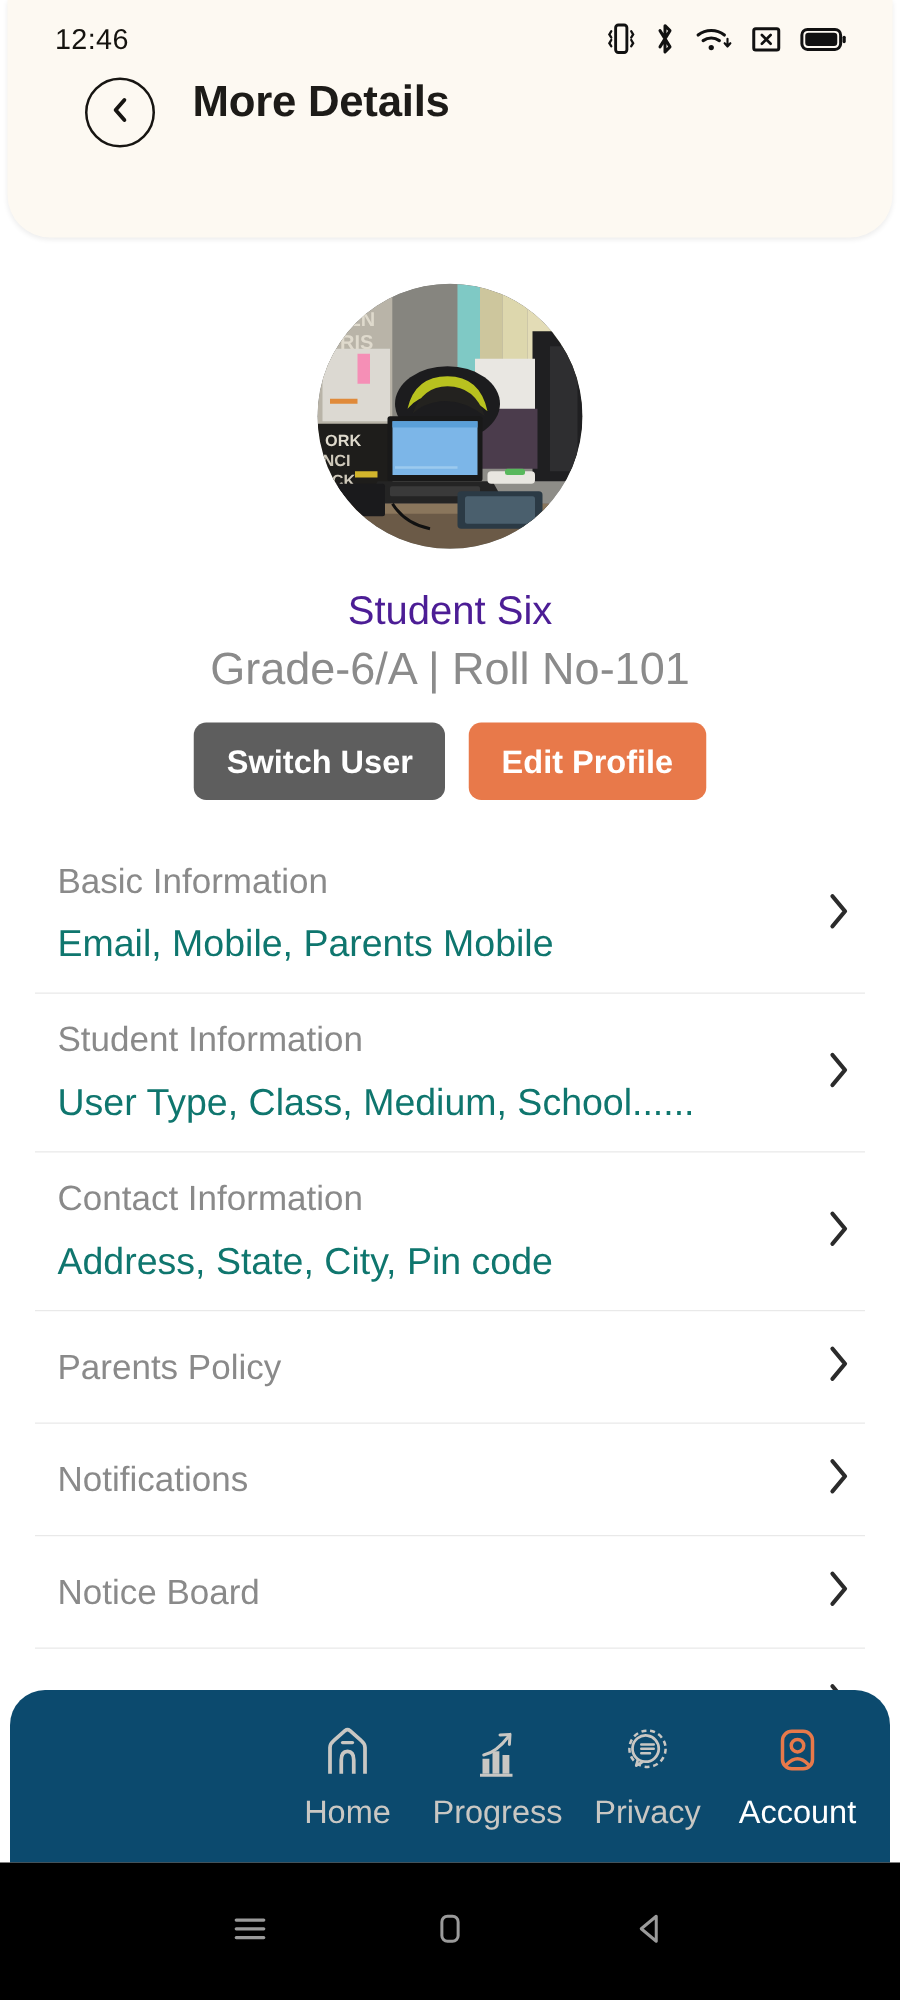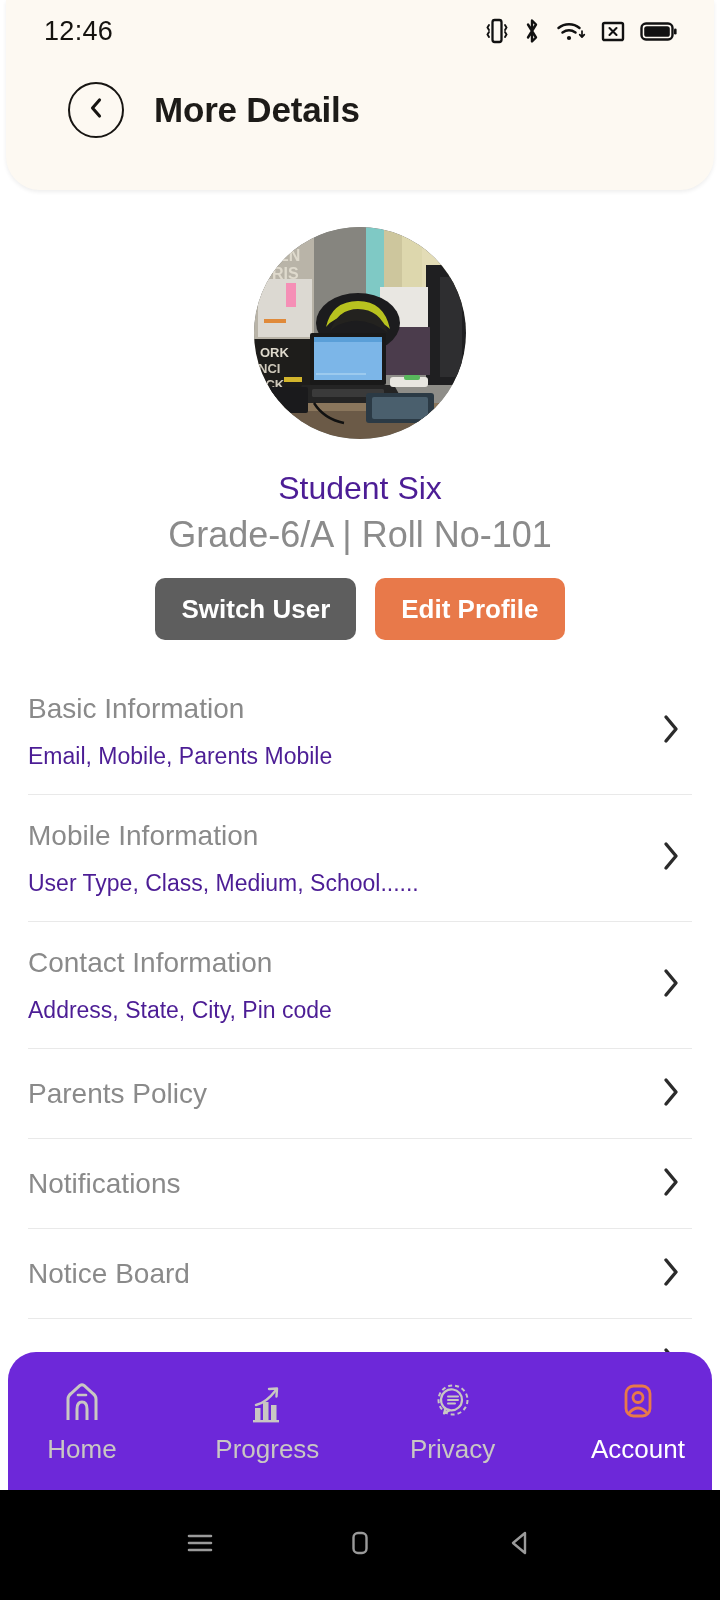--- a/index.html
+++ b/index.html
@@ -24,29 +24,29 @@
     border-bottom-left-radius:34px;
     border-bottom-right-radius:34px;
     box-shadow:0 2px 4px rgba(0,0,0,0.07);
   }
   .statusbar {
     position:absolute; top:0; left:0; right:0; height:62px;
     display:flex; align-items:center; justify-content:space-between;
     padding:0 36px 0 38px;
   }
   .clock {
-    font-size:27px; color:#15130f; letter-spacing:.3px;
+    font-size:23px; color:#15130f; letter-spacing:.3px;
     font-family:"Liberation Sans", sans-serif;
   }
   .sysicons { display:flex; align-items:center; gap:14px; }
   .sysicons svg { display:block; }
 
   .appbar {
-    position:absolute; top:46px; left:0; right:0; height:128px;
-    display:flex; align-items:center; padding-left:62px; gap:30px;
+    position:absolute; top:62px; left:0; right:0; height:128px;
+    display:flex; align-items:flex-start; padding-left:62px; gap:30px;
   }
   .back-btn {
     width:56px; height:56px; border-radius:50%;
     border:2.6px solid #171512;
     display:flex; align-items:center; justify-content:center;
     flex:0 0 auto; background:transparent; cursor:pointer;
   }
   .page-title {
     font-size:35px; font-weight:bold; color:#1d1b18; letter-spacing:-.2px;
   }
@@ -85,31 +85,31 @@
   .list {
     position:absolute; top:668px; left:28px; right:28px;
   }
   .list-row {
     position:relative; cursor:pointer;
     display:flex; align-items:center; justify-content:space-between;
     border-bottom:1.6px solid #e9e9e9;
   }
   .list-row.two-line { height:127px; }
   .list-row.one-line { height:90px; }
-  .row-texts { display:flex; flex-direction:column; justify-content:flex-end; gap:18px; }
+  .row-texts { display:flex; flex-direction:column; justify-content:flex-end; gap:18px;margin-left:18px; }
   .row-title { font-size:28px; color:#8a8a8a; }
-  .row-sub   { font-size:23px; color:#4c1d95; }
+  .row-sub   { font-size:30px; color:#0f766e; }
   .chev { flex:0 0 auto; padding-right:10px; }
 
   
   .bottom-nav {
     position:absolute; left:8px; right:8px; bottom:110px;
-    height:138px; background:#6d28d9;
+    height:138px; background:#0c4a6e;
     border-top-left-radius:28px; border-top-right-radius:28px;
-    display:flex; align-items:center; justify-content:space-between;
+    display:flex; align-items:center; justify-content:flex-end;
     padding:0 14px;
   }
   .nav-item {
     display:flex; flex-direction:column; align-items:center; gap:6px;
     cursor:pointer; min-width:120px;
   }
   .nav-label { font-size:26px; color:#c9c7c3; }
   .nav-item.active .nav-label { color:#ffffff; font-weight:normal; }
 
   
@@ -262,21 +262,21 @@
       </div>
       <span class="chev">
         <svg width="22" height="34" viewBox="0 0 22 34">
             <path d="M6 5 L16 17 L6 29" fill="none" stroke="#2b2b2b" stroke-width="3.4" stroke-linecap="round" stroke-linejoin="round"></path>
           </svg>
       </span>
     </div>
 
     <div class="list-row two-line">
       <div class="row-texts">
-        <span class="row-title">Mobile Information</span>
+        <span class="row-title">Student Information</span>
         <span class="row-sub">User Type, Class, Medium, School......</span>
       </div>
       <span class="chev">
         <svg width="22" height="34" viewBox="0 0 22 34">
             <path d="M6 5 L16 17 L6 29" fill="none" stroke="#2b2b2b" stroke-width="3.4" stroke-linecap="round" stroke-linejoin="round"></path>
           </svg>
       </span>
     </div>
 
     <div class="list-row two-line">

